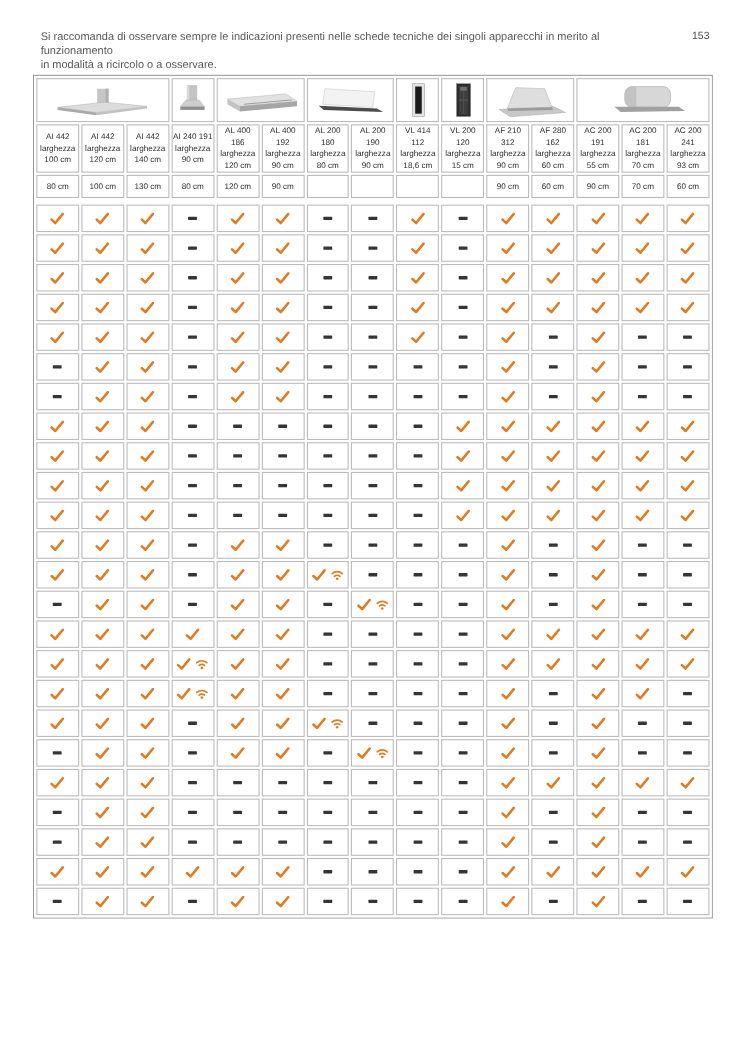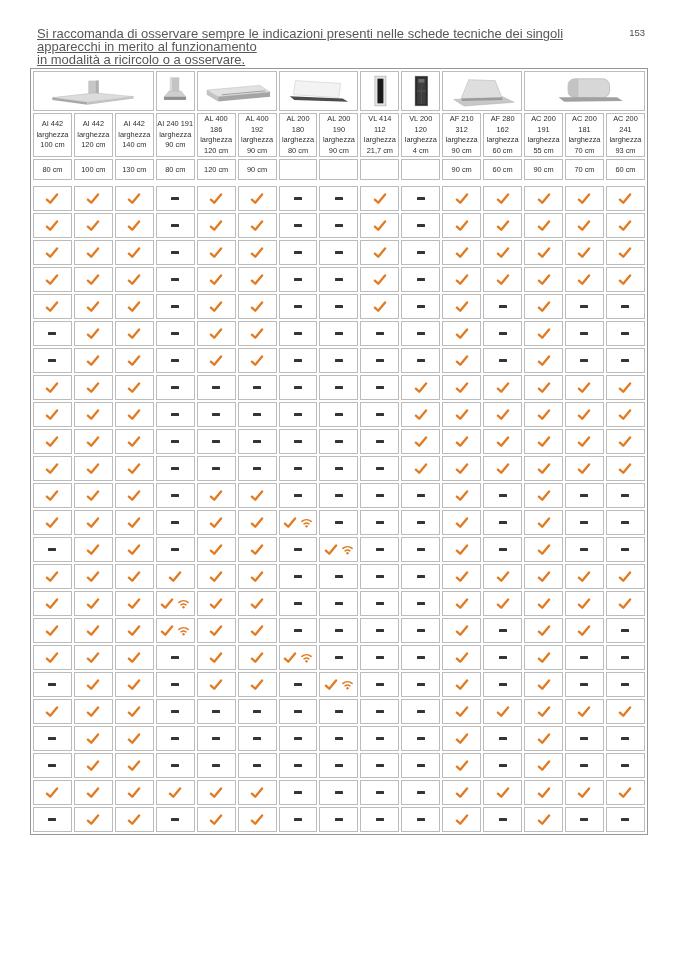--- a/index.html
+++ b/index.html
@@ -3,21 +3,21 @@
 <meta charset="utf-8">
 <style>
   * { box-sizing: border-box; }
   html,body { margin:0; padding:0; }
   body {
     width:677px; height:958px; position:relative; background:#ffffff;
     font-family:"Liberation Sans", sans-serif; overflow:hidden;
   }
   .note {
     position:absolute; left:37px; top:27px; width:555px;
-    font-size:13px; line-height:13px; color:#585858;text-decoration:underline;
+    font-size:10px; line-height:13px; color:#585858;
   }
   .pagenum {
     position:absolute; right:32px; top:27px;
     font-size:9.5px; color:#4c4c4c;text-align:center;
   }
   .table-frame {
     position:absolute; left:30px; top:68px; width:618px;
     border:1px solid #979797; background:#701a75;
   }
   table.matrix {
@@ -155,26 +155,26 @@
     <div>80 cm</div>
           </td>
           <td>
     <div>AL 200 190</div>
     <div>larghezza</div>
     <div>90 cm</div>
           </td>
           <td>
     <div>VL 414 112</div>
     <div>larghezza</div>
-    <div>21,7 cm</div>
+    <div>18,6 cm</div>
           </td>
           <td>
     <div>VL 200 120</div>
     <div>larghezza</div>
-    <div>4 cm</div>
+    <div>15 cm</div>
           </td>
           <td>
     <div>AF 210 312</div>
     <div>larghezza</div>
     <div>90 cm</div>
           </td>
           <td>
     <div>AF 280 162</div>
     <div>larghezza</div>
     <div>60 cm</div>

